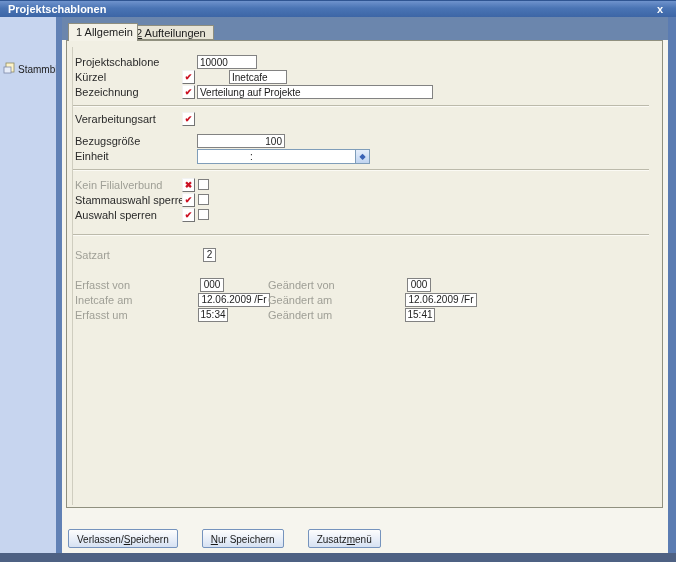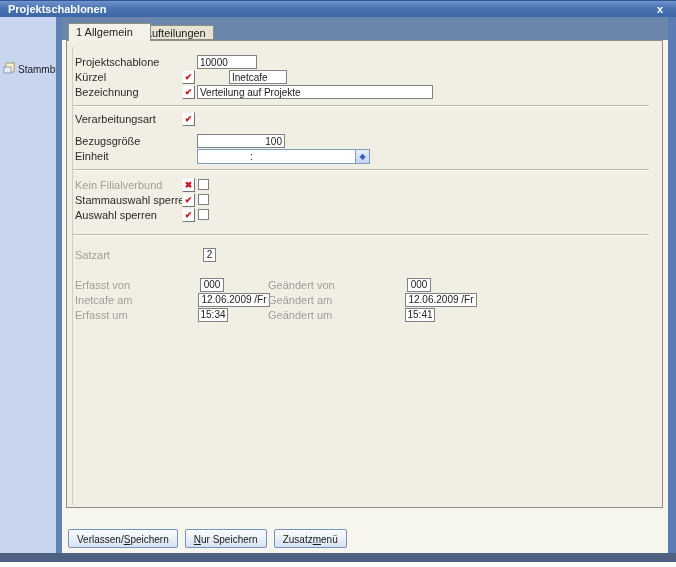--- a/index.html
+++ b/index.html
@@ -16,21 +16,21 @@
   .sidebar { position:absolute; left:0; top:17px; width:56px; height:536px; background:#c7d5ef; }
   .sb-item { position:absolute; left:3px; top:45px; display:flex; align-items:center; gap:3px; font-size:10px; color:#1c1c1c; white-space:nowrap; }
   .strip   { position:absolute; left:56px; top:17px; width:6px; height:536px; background:#6181b5; }
   .main    { position:absolute; left:62px; top:17px; width:606px; height:536px; background:#f6f5ee; }
   .tabstrip{ position:absolute; left:0; top:0; width:606px; height:23px; background:#6b86ad; }
   .rborder { position:absolute; left:668px; top:17px; width:8px; height:536px; background:#5b7cb2; }
   .bottombar { position:absolute; left:0; top:553px; width:676px; height:9px; background:#4e6183; }
 
   
   .tab { position:absolute; font-size:11px; color:#1c1c1c; border:1px solid #8e8e7f; white-space:nowrap; }
-  .tab.active { left:6px; top:6px; height:18px; padding:2px 17px 0 7px; background:#f4f2e8; border-bottom:none; z-index:3; }
+  .tab.active { left:6px; top:6px; height:18px; padding:2px 4px 0 7px; background:#f4f2e8; border-bottom:none; z-index:3; }
   .tab.inactive { left:66px; top:8px; height:15px; padding:1px 7px 0 7px; background:#e7e4d6; }
   .u { text-decoration:underline; }
 
   
   .panel { position:absolute; left:66px; top:40px; width:597px; height:468px; background:#f1efe3; border:1px solid #90907f; z-index:2; }
   .vline { position:absolute; left:5px; top:6px; width:1px; height:458px; background:#cfcdbf; }
   .sep { position:absolute; left:6px; width:576px; height:2px; border-top:1px solid #bcbaab; border-bottom:1px solid #fbfaf4; }
 
   .row { position:absolute; left:0; width:100%; height:15px; }
   .lbl { position:absolute; left:8px; top:1px; font-size:11px; color:#2a2a2a; white-space:nowrap; }
@@ -47,21 +47,21 @@
   .select { position:absolute; left:130px; top:0; width:173px; height:15px; border:1px solid #7f9db9; background:#ffffff; }
   .select .val { position:absolute; left:3px; top:1px; font-size:10px; color:#1a1a1a; white-space:nowrap; }
   .drop-btn { position:absolute; right:0; top:0; width:14px; height:13px; background:linear-gradient(#e5eefb,#c0d4f0);
     border-left:1px solid #7f9db9; text-align:center; cursor:default; }
   .drop-btn .glyph { font-size:6px; color:#1d4f91; line-height:13px; display:block; }
   .drop-btn .glyph.diamond { font-size:8px; color:#3a62b5; }
 
   .robox { position:absolute; top:0; height:14px; border:1px solid #828282; background:#ffffff; font-size:10px; color:#222222; text-align:center; line-height:12px; }
 
   
-  .btnrow { position:absolute; left:68px; top:529px; display:flex; gap:7px; z-index:2; }
+  .btnrow { position:absolute; left:68px; top:529px; display:flex; gap:24px; z-index:2; }
   .btn { height:19px; padding:2px 8px 0 8px; font-family:"Liberation Sans", sans-serif; font-size:10px; color:#1a1a1a;
     background:linear-gradient(#fdfdfd,#e6edf8 60%,#d6e1f2); border:1px solid #7593bd; border-radius:2px; white-space:nowrap; cursor:default; }
 </style>
 </head>
 <body>
 
 <div class="window">
 
   <div class="titlebar">
     <span class="title">Projektschablonen</span>

